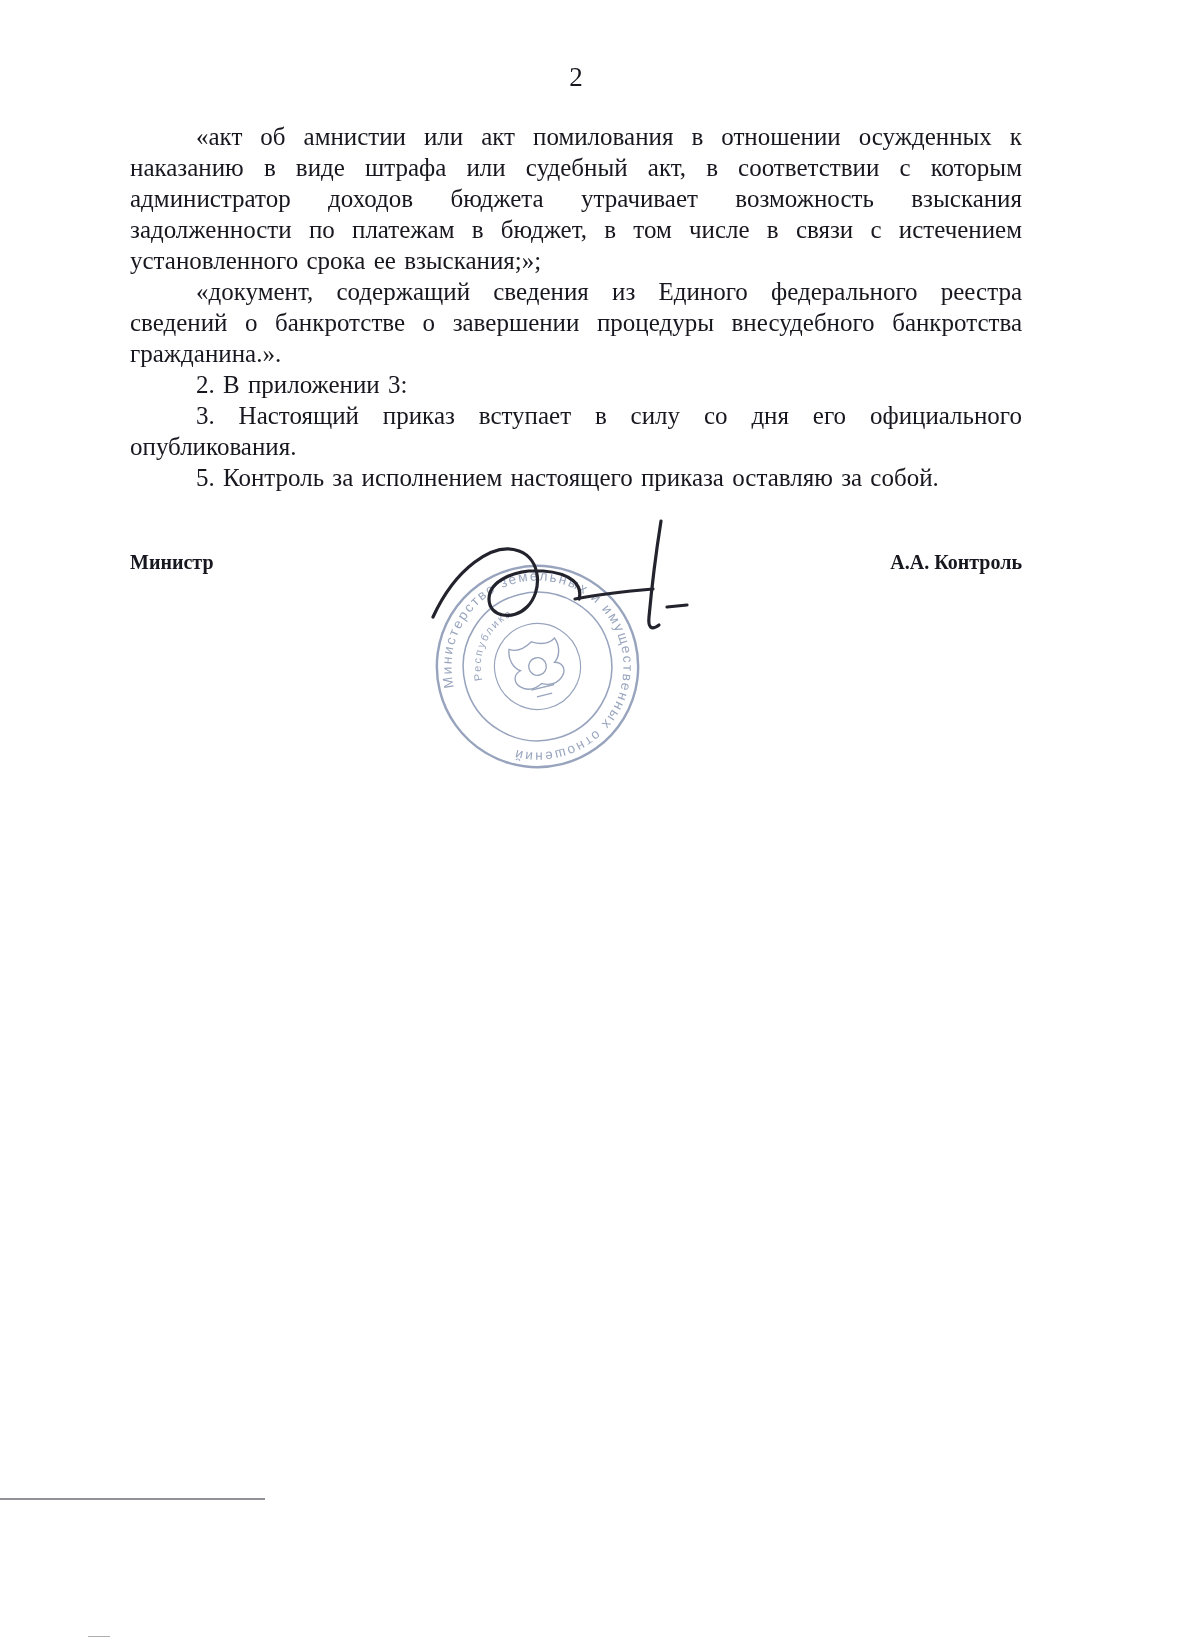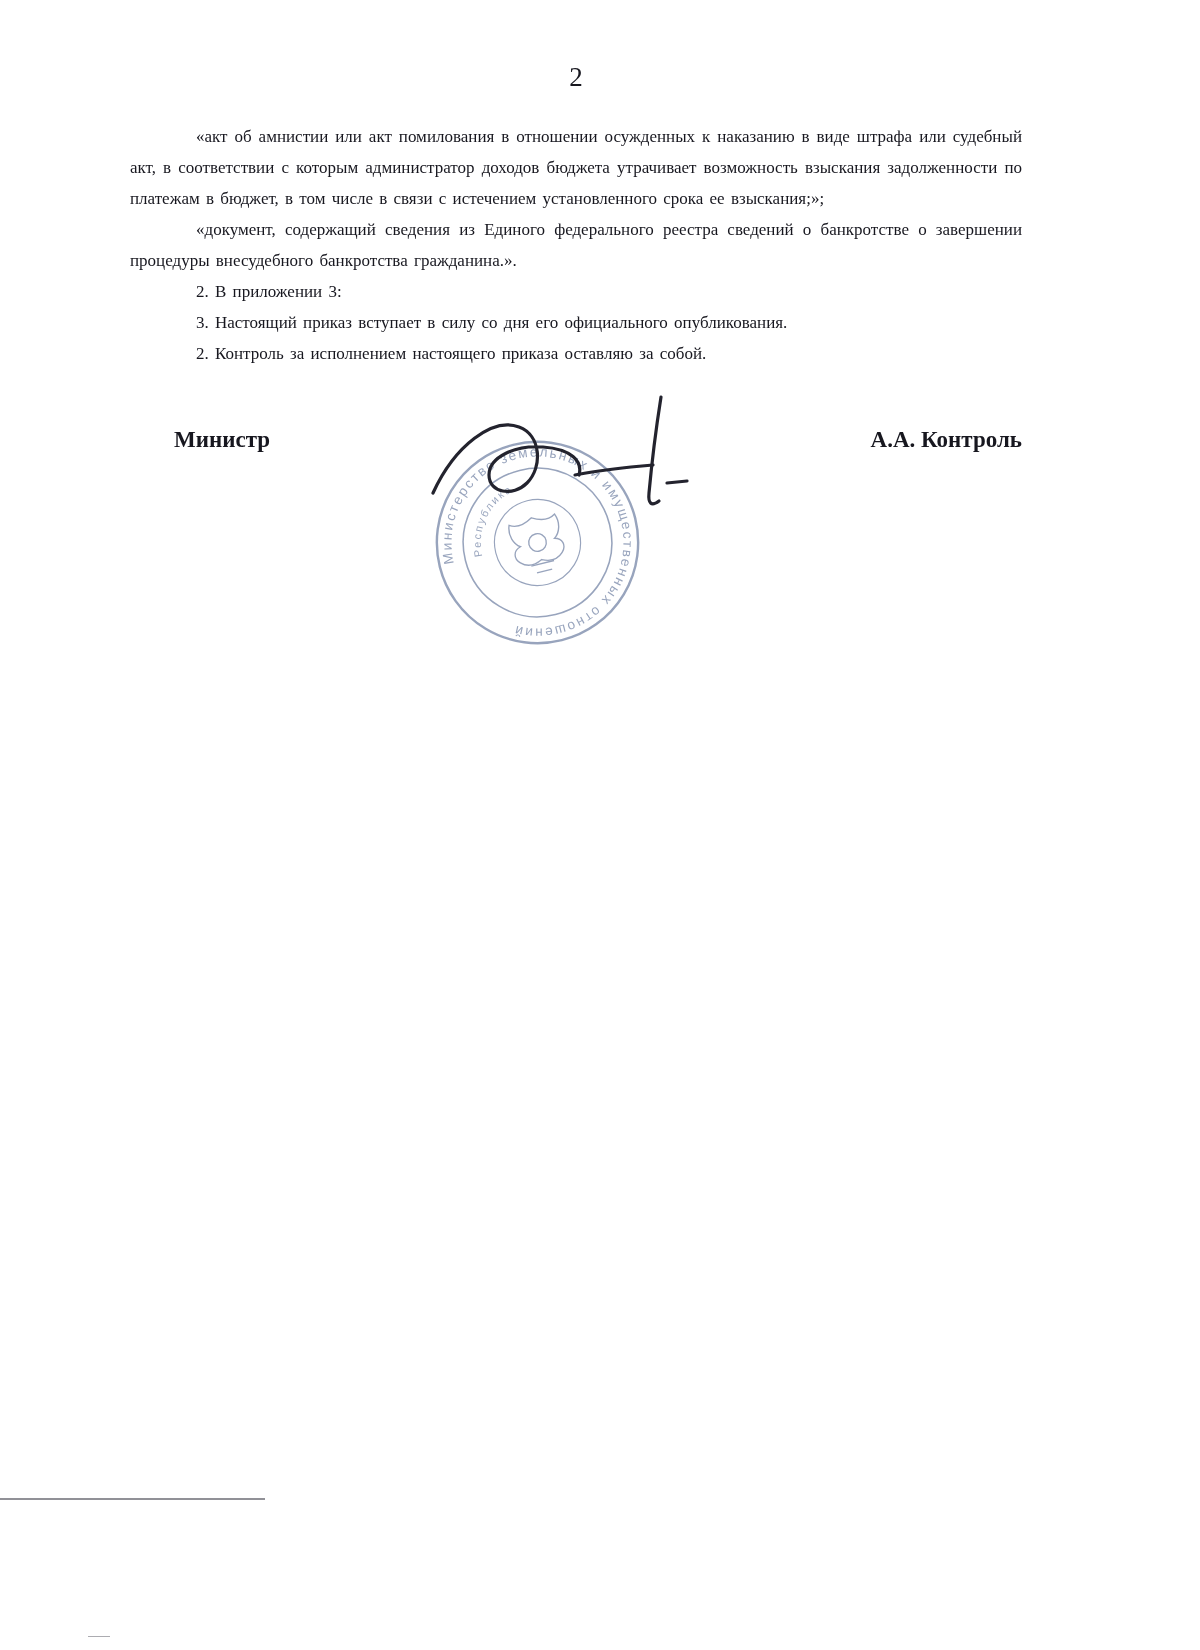--- a/index.html
+++ b/index.html
@@ -18,39 +18,38 @@
     top: 62px;
     width: 892px;
   }
   .page-number {
     text-align: center;
     font-size: 27px;
     margin-bottom: 28px;
   }
   .para {
     margin: 0;
-    font-size: 17px;
+    font-size: 25px;
     line-height: 31px;
     text-align: justify;
     text-align-last: left;
     text-indent: 66px;
     word-spacing: 2px;
   }
   .sig-row {
     position: relative;
     margin-top: 58px;
     height: 290px;
   }
   .sig-line {
     display: flex;
     justify-content: space-between;
     align-items: flex-start;
-    font-size: 23px;
+    font-size: 20px;
     font-weight: bold;
-    margin-left: 44px;
   }
   .stamp {
     position: absolute;
     left: 300px;
     top: 8px;
     width: 215px;
     height: 215px;
     color: #8795b2;
     opacity: 0.85;
     transform: rotate(-14deg);
@@ -87,21 +86,21 @@
 
 <div class="page">
   <div class="content">
 
     <div class="page-number">2</div>
 
     <p class="para">«акт об амнистии или акт помилования в отношении осужденных к наказанию в виде штрафа или судебный акт, в соответствии с которым администратор доходов бюджета утрачивает возможность взыскания задолженности по платежам в бюджет, в том числе в связи с истечением установленного срока ее взыскания;»;</p>
     <p class="para">«документ, содержащий сведения из Единого федерального реестра сведений о банкротстве о завершении процедуры внесудебного банкротства гражданина.».</p>
     <p class="para">2. В приложении 3:</p>
     <p class="para">3. Настоящий приказ вступает в силу со дня его официального опубликования.</p>
-    <p class="para">2. Контроль за исполнением настоящего приказа оставляю за собой.</p>
+    <p class="para">5. Контроль за исполнением настоящего приказа оставляю за собой.</p>
 
     <div class="sig-row">
       <div class="sig-line">
         <span>Министр</span>
         <span>А.А. Контроль</span>
       </div>
 
       <svg class="stamp" viewBox="0 0 220 220" aria-hidden="true">
         <defs>
           <path id="arcOuter" d="M 110,110 m -88,0 a 88,88 0 1,1 176,0 a 88,88 0 1,1 -176,0"></path>

